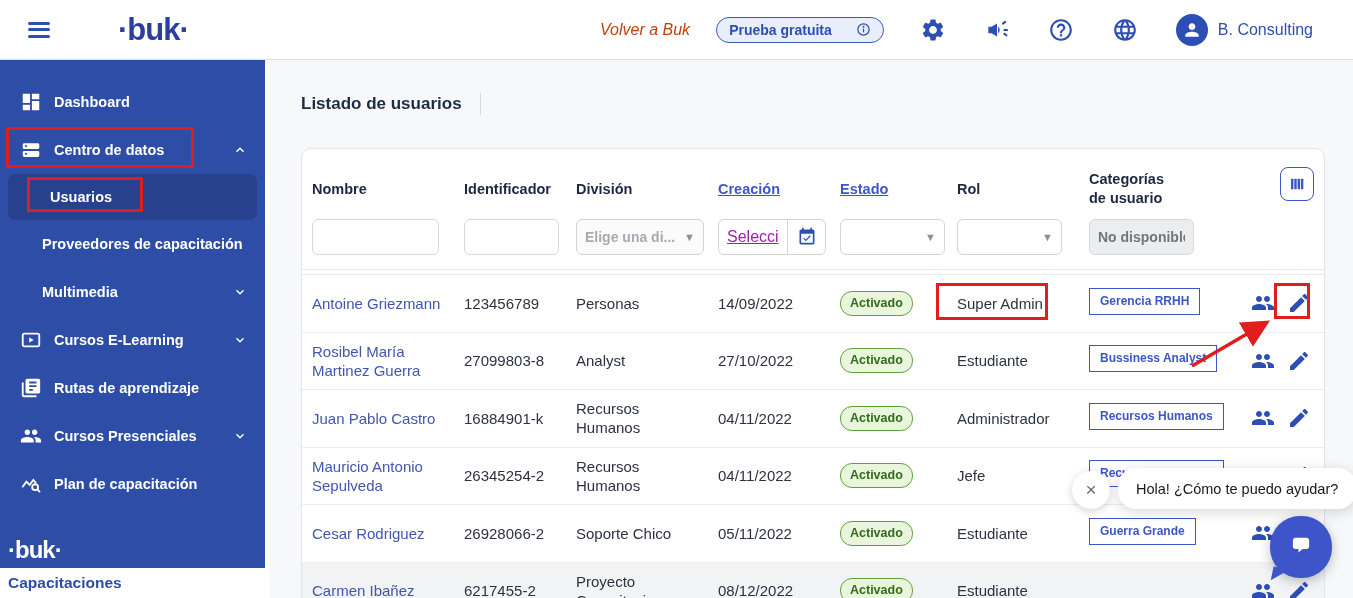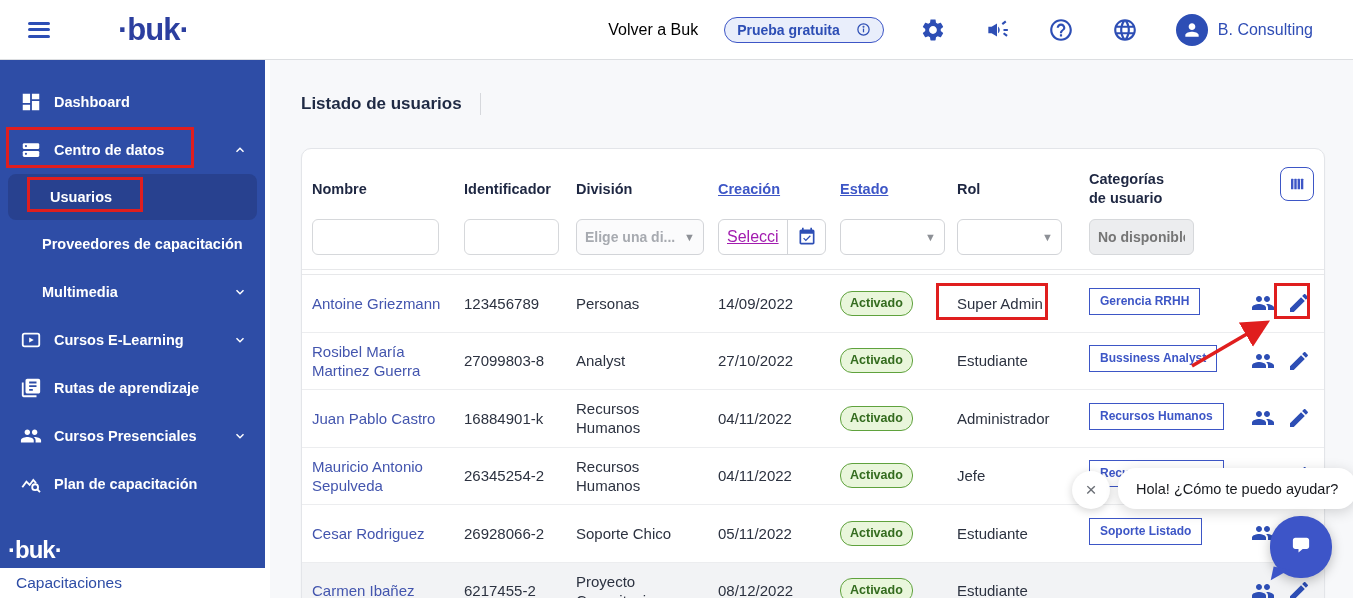--- a/index.html
+++ b/index.html
@@ -5,41 +5,41 @@
   * { margin:0; padding:0; box-sizing:border-box; }
   html,body { width:1353px; height:598px; overflow:hidden; font-family:"Liberation Sans",sans-serif; background:#fff; }
   .app { position:relative; width:1353px; height:598px; }
 
   
   .topbar { position:absolute; left:0; top:0; width:1353px; height:60px; background:#fff; border-bottom:1px solid #dcdee1; display:flex; align-items:center; z-index:5; }
   .hamburger { margin-left:28px; width:24px; cursor:pointer; }
   .hamburger span { display:block; width:22px; height:3px; background:#2D4EB5; border-radius:2px; margin:3.5px 0; }
   .logo { margin-left:66px; font-size:31px; font-weight:700; color:#2C3F9F; letter-spacing:-1px; }
   .topbar-right { margin-left:auto; margin-right:40px; display:flex; align-items:center; }
-  .volver { font-size:16px; color:#000000; margin-right:26px; cursor:pointer; }
-  .trial { display:inline-flex; gap:16px; border:1.5px solid #3D56C6; background:#E9EEFB; color:#2D4EB5; font-size:14px; font-weight:700; border-radius:14px; padding:4px 12px; margin-right:36px; cursor:pointer; }
+  .volver { font-size:16px; color:#c2410c; margin-right:26px; cursor:pointer;font-style:italic; }
+  .trial { display:inline-flex; gap:24px; border:1.5px solid #3D56C6; background:#E9EEFB; color:#2D4EB5; font-size:14px; font-weight:700; border-radius:14px; padding:4px 12px; margin-right:36px; cursor:pointer; }
   .tb-icon { width:26px; height:26px; margin-right:38px; cursor:pointer; display:inline-flex; }
   .tb-icon svg { width:26px; height:26px; fill:#2D4EB5; }
   .avatar { width:32px; height:32px; border-radius:50%; background:#2D4EB5; display:inline-flex; align-items:center; justify-content:center; margin-right:10px; }
   .avatar svg { width:20px; height:20px; fill:#fff; }
   .account { font-size:16px; color:#2F4DB5; cursor:pointer; }
 
   
   .sidebar { position:absolute; left:0; top:60px; width:265px; height:508px; background:#2E4DA6; z-index:4; }
   .side-list { padding-top:18px; }
   .side-item { position:relative; height:48px; display:flex; align-items:center; color:#fff; font-size:14.5px; font-weight:700; cursor:pointer; }
   .side-item .s-icon { width:22px; height:22px; margin-left:20px; margin-right:12px; display:inline-flex; }
   .side-item .s-icon svg { width:22px; height:22px; }
   .side-item.child { padding-left:42px; }
   .side-item.active-bg { background:#28418F; border-radius:8px; margin:0 8px; height:46px; padding-left:42px; }
   .chev { position:absolute; right:18px; width:14px; height:14px; display:inline-flex; }
   .chev svg { width:14px; height:14px; }
   .side-logo { position:absolute; left:8px; bottom:4px; color:#fff; font-size:24px; font-weight:700; letter-spacing:-1px; }
   .side-footer { position:absolute; left:0; top:568px; width:265px; height:30px; background:#fff; z-index:4; }
-  .side-footer span { display:inline-block; margin-left:16px; line-height:29px; font-size:15.5px; font-weight:400; color:#2E4DA6; }
+  .side-footer span { display:inline-block; margin-left:8px; line-height:29px; font-size:15.5px; font-weight:700; color:#2E4DA6; }
 
   
   .main { position:absolute; left:270px; top:60px; width:1088px; height:538px; background:#F7F8FA; padding:32px 33px 0 31px; overflow:hidden; }
   .title-row { display:flex; align-items:center; height:24px; }
   .page-title { font-size:17px; font-weight:700; color:#1F2A44; }
   .title-divider { width:1px; height:22px; background:#d6d8dc; margin-left:18px; }
 
   .card { position:relative; margin-top:32px; width:1024px; height:472px; background:#fff; border:1px solid #E3E5E9; border-radius:10px; box-shadow:0 1px 2px rgba(20,30,60,.04); }
   .tgrid { display:grid; grid-template-columns:140px 100px 130px 110px 105px 120px 150px 65px; column-gap:12px; padding:0 10px; align-items:center; }
   .thead { height:52px; margin-top:14px; }
@@ -377,21 +377,21 @@
               </span>
       </div>
     </div>
           <div class="tgrid trow">
       <a class="cell name">Cesar Rodriguez</a>
       <div class="cell">26928066-2</div>
       <div class="cell">Soporte Chico</div>
       <div class="cell">05/11/2022</div>
       <div class="cell"><span class="badge">Activado</span></div>
       <div class="cell">Estudiante</div>
-      <div class="cell"><span class="pill">Soporte Listado</span></div>
+      <div class="cell"><span class="pill">Guerra Grande</span></div>
       <div class="actions">
         <span class="icon-btn">
                 <svg viewBox="0 0 24 24">
                   <path d="M16 11c1.66 0 2.99-1.34 2.99-3S17.66 5 16 5c-1.66 0-3 1.34-3 3s1.34 3 3 3zm-8 0c1.66 0 2.99-1.34 2.99-3S9.66 5 8 5C6.34 5 5 6.34 5 8s1.34 3 3 3zm0 2c-2.33 0-7 1.17-7 3.5V19h14v-2.5c0-2.33-4.67-3.5-7-3.5zm8 0c-.29 0-.62.02-.97.05 1.16.84 1.97 1.97 1.97 3.45V19h6v-2.5c0-2.33-4.67-3.5-7-3.5z"></path>
                 </svg>
               </span>
         <span class="icon-btn">
                 <svg viewBox="0 0 24 24">
                   <path d="M3 17.25V21h3.75L17.81 9.94l-3.75-3.75L3 17.25zM20.71 7.04c.39-.39.39-1.02 0-1.41l-2.34-2.34c-.39-.39-1.02-.39-1.41 0l-1.83 1.83 3.75 3.75 1.83-1.83z"></path>
                 </svg>

